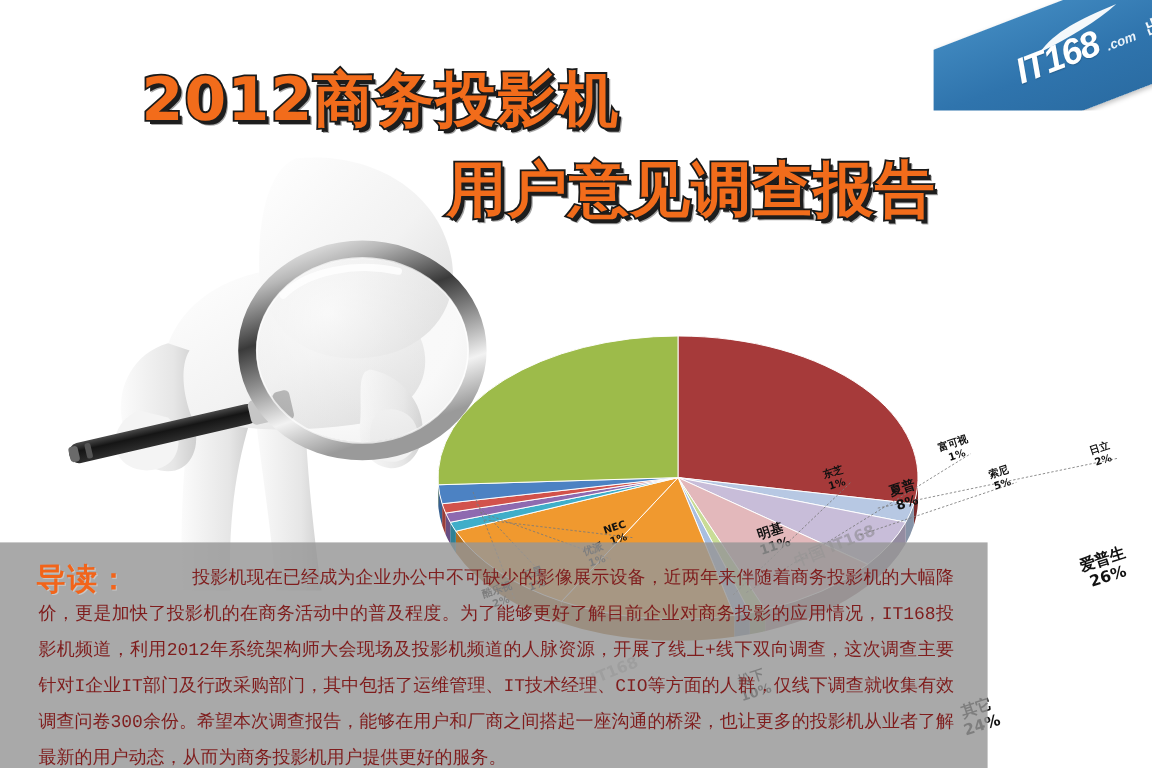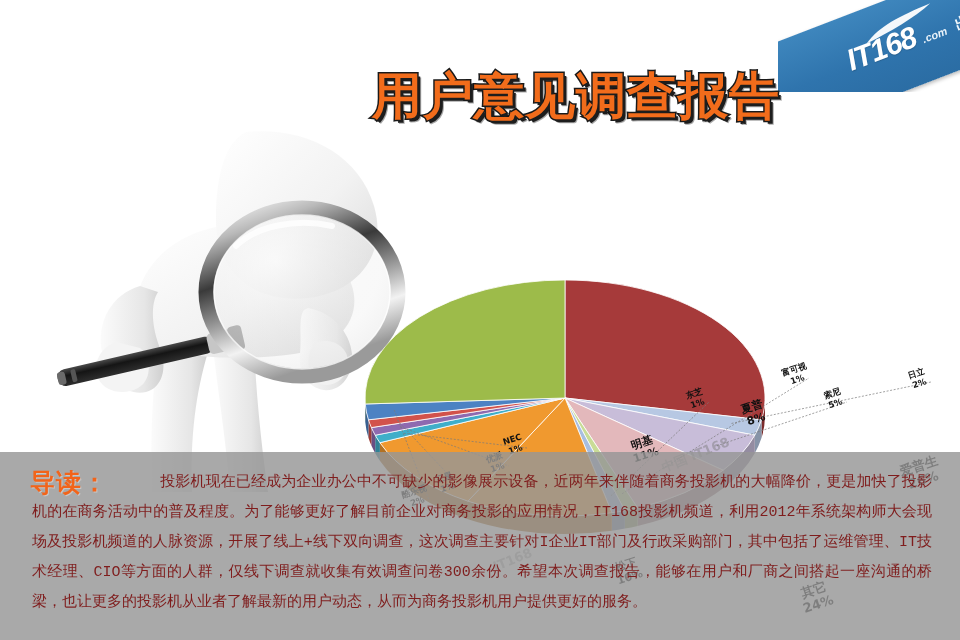--- a/index.html
+++ b/index.html
@@ -65,21 +65,21 @@
   .chart{ position:absolute; left:370px; top:248px; width:590px; height:250px; z-index:3; }
   .chart svg{ width:100%; height:100%; display:block; overflow:visible; }
   .slice-label{
     font-family:"DejaVu Sans","Liberation Sans",sans-serif;
     font-weight:bold; fill:#111;
   }
   .leader{ stroke:#7a7a7a; stroke-width:.7; fill:none; stroke-dasharray:2 1.6; }
 
   
   .intro{
-    position:absolute; left:0; bottom:0; width:960px; height:188px;
+    position:absolute; left:0; bottom:0; width:823px; height:188px;
     background:rgba(150,150,150,.82);
     z-index:7;
     padding:16px 14px 10px 14px;
   }
   .intro-inner{ position:relative; }
   .intro-label{
     position:absolute; left:16px; top:-2px;
     color:#F2641A; font-size:25px; font-weight:bold;
     font-family:"DejaVu Sans","Liberation Sans",sans-serif;
     text-shadow:1px 1px 0 rgba(255,255,255,.35);
@@ -179,20 +179,21 @@
       </g>
 
       <ellipse cx="262" cy="196" rx="96" ry="84" fill="none" stroke="url(#ringG)" stroke-width="15"></ellipse>
       <ellipse cx="262" cy="196" rx="88" ry="77" fill="url(#lensG)"></ellipse>
       <ellipse cx="262" cy="196" rx="88" ry="77" fill="none" stroke="#ffffff" stroke-opacity=".7" stroke-width="1.5"></ellipse>
       <path d="M196 150 C216 130, 256 122, 292 130" stroke="#ffffff" stroke-opacity=".8" stroke-width="6" fill="none" stroke-linecap="round"></path>
     </svg>
   </div>
 
   <div class="title-block">
+    <div class="title-line l1">2012商务投影机</div>
     <div class="title-line l2">用户意见调查报告</div>
   </div>
 
   <div class="chart">
     <svg viewBox="0 0 590 250">
       <g id="pie-root" transform="translate(195,150)">
           <path d="M200,0 A200,118 0 0 1 196.5580101881716,21.797674610028327 L196.5580101881716,39.797674610028324 A200,118 0 0 0 200,18 Z" fill="rgb(123,43,43)"></path>
           <path d="M196.5580101881716,21.797674610028327 A200,118 0 0 1 189.7894145872938,37.221369941260136 L189.7894145872938,55.221369941260136 A200,118 0 0 0 196.5580101881716,39.797674610028324 Z" fill="rgb(135,148,168)"></path>
           <path d="M189.7894145872938,37.221369941260136 A200,118 0 0 1 158.15514738753973,72.22850594062422 L158.15514738753973,90.22850594062422 A200,118 0 0 0 189.7894145872938,55.221369941260136 Z" fill="rgb(148,140,161)"></path>
           <path d="M158.15514738753973,72.22850594062422 A200,118 0 0 1 72.61877200129494,109.94680307788687 L72.61877200129494,127.94680307788687 A200,118 0 0 0 158.15514738753973,90.22850594062422 Z" fill="rgb(168,136,138)"></path>

